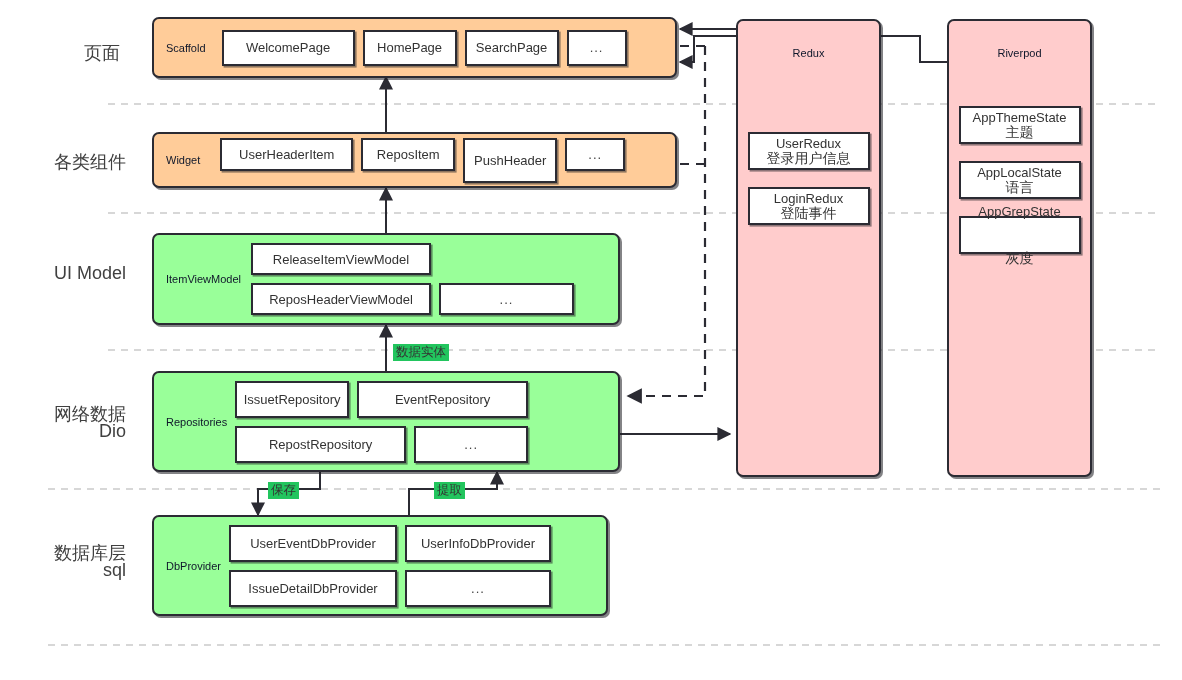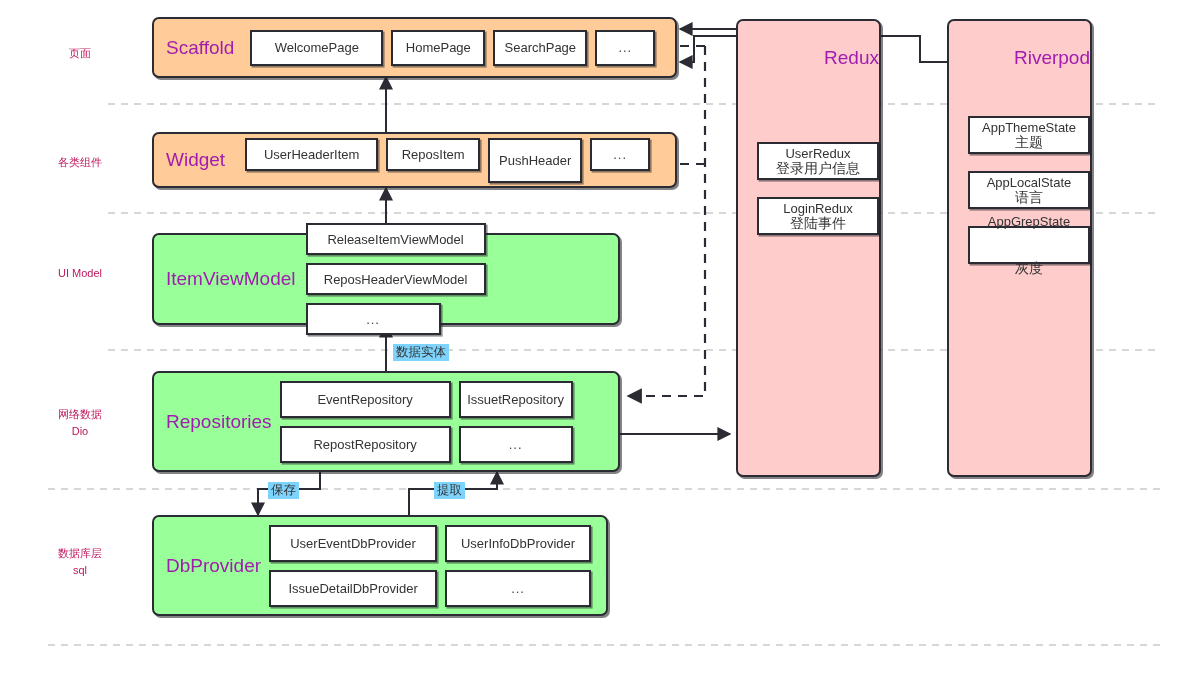--- a/index.html
+++ b/index.html
@@ -20,45 +20,45 @@
   #svg-layer {
     position: absolute;
     left: 0;
     top: 0;
     width: 1182px;
     height: 680px;
   }
   
   .layer-label {
     position: absolute;
-    text-align: center;
-    font-size: 11px;
-    color: #be185d;
+    text-align: right;
+    font-size: 18px;
+    color: #404040;
     line-height: 17px;
     white-space: pre-line;
     z-index: 5;
   }
   
   .group {
     position: absolute;
     border: 2.2px solid #2b2b33;
     border-radius: 7px;
     box-sizing: border-box;
     display: flex;
     align-items: center;
     z-index: 4;
     box-shadow: 2px 2px 0 rgba(30,30,35,0.55);
   }
   .group.orange { background: #ffcc99; }
   .group.green  { background: #99ff99; }
-  .group.pink   { background: #ffcccc; flex-direction: column; align-items: flex-end; }
+  .group.pink   { background: #ffcccc; flex-direction: column; align-items: center; }
 
   .group-title {
-    font-size: 19px;
-    color: #a21caf;
+    font-size: 11px;
+    color: #0f172a;
     white-space: nowrap;
   }
   .group.orange .group-title,
   .group.green  .group-title {
     margin-left: 12px;
   }
 
   
   .items-grid {
     display: flex;
@@ -86,21 +86,21 @@
     font-size: 13px;
     letter-spacing: 1px;
     color: #444;
   }
 
   
   .edge-label {
     position: absolute;
     font-size: 12.5px;
     color: #333333;
-    background: #7dd3fc;
+    background: #22c55e;
     padding: 0 3px;
     white-space: nowrap;
     z-index: 6;
   }
 </style>
 </head>
 <body>
 
 <div id="canvas">
 
@@ -176,22 +176,22 @@
     <div class="items-grid" style="margin-left:10px; gap:8px 8px; width:348px;">
       <div class="item-box" style="width:180px; height:32px;">ReleaseItemViewModel</div>
       <div class="item-box" style="width:180px; height:32px;">ReposHeaderViewModel</div>
       <div class="item-box ellipsis" style="width:135px; height:32px;">...</div>
     </div>
   </div>
 
   <div class="group green" style="left:152px; top:371px; width:468px; height:101px;">
     <div class="group-title">Repositories</div>
     <div class="items-grid" style="margin-left:8px; gap:8px 8px; width:345px;">
+      <div class="item-box" style="width:114px; height:37px;">IssuetRepository</div>
       <div class="item-box" style="width:171px; height:37px;">EventRepository</div>
-      <div class="item-box" style="width:114px; height:37px;">IssuetRepository</div>
       <div class="item-box" style="width:171px; height:37px;">RepostRepository</div>
       <div class="item-box ellipsis" style="width:114px; height:37px;">...</div>
     </div>
   </div>
 
   <div class="group green" style="left:152px; top:515px; width:456px; height:101px;">
     <div class="group-title">DbProvider</div>
     <div class="items-grid" style="margin-left:8px; gap:8px 8px; width:330px;">
       <div class="item-box" style="width:168px; height:37px;">UserEventDbProvider</div>
       <div class="item-box" style="width:146px; height:37px;">UserInfoDbProvider</div>

